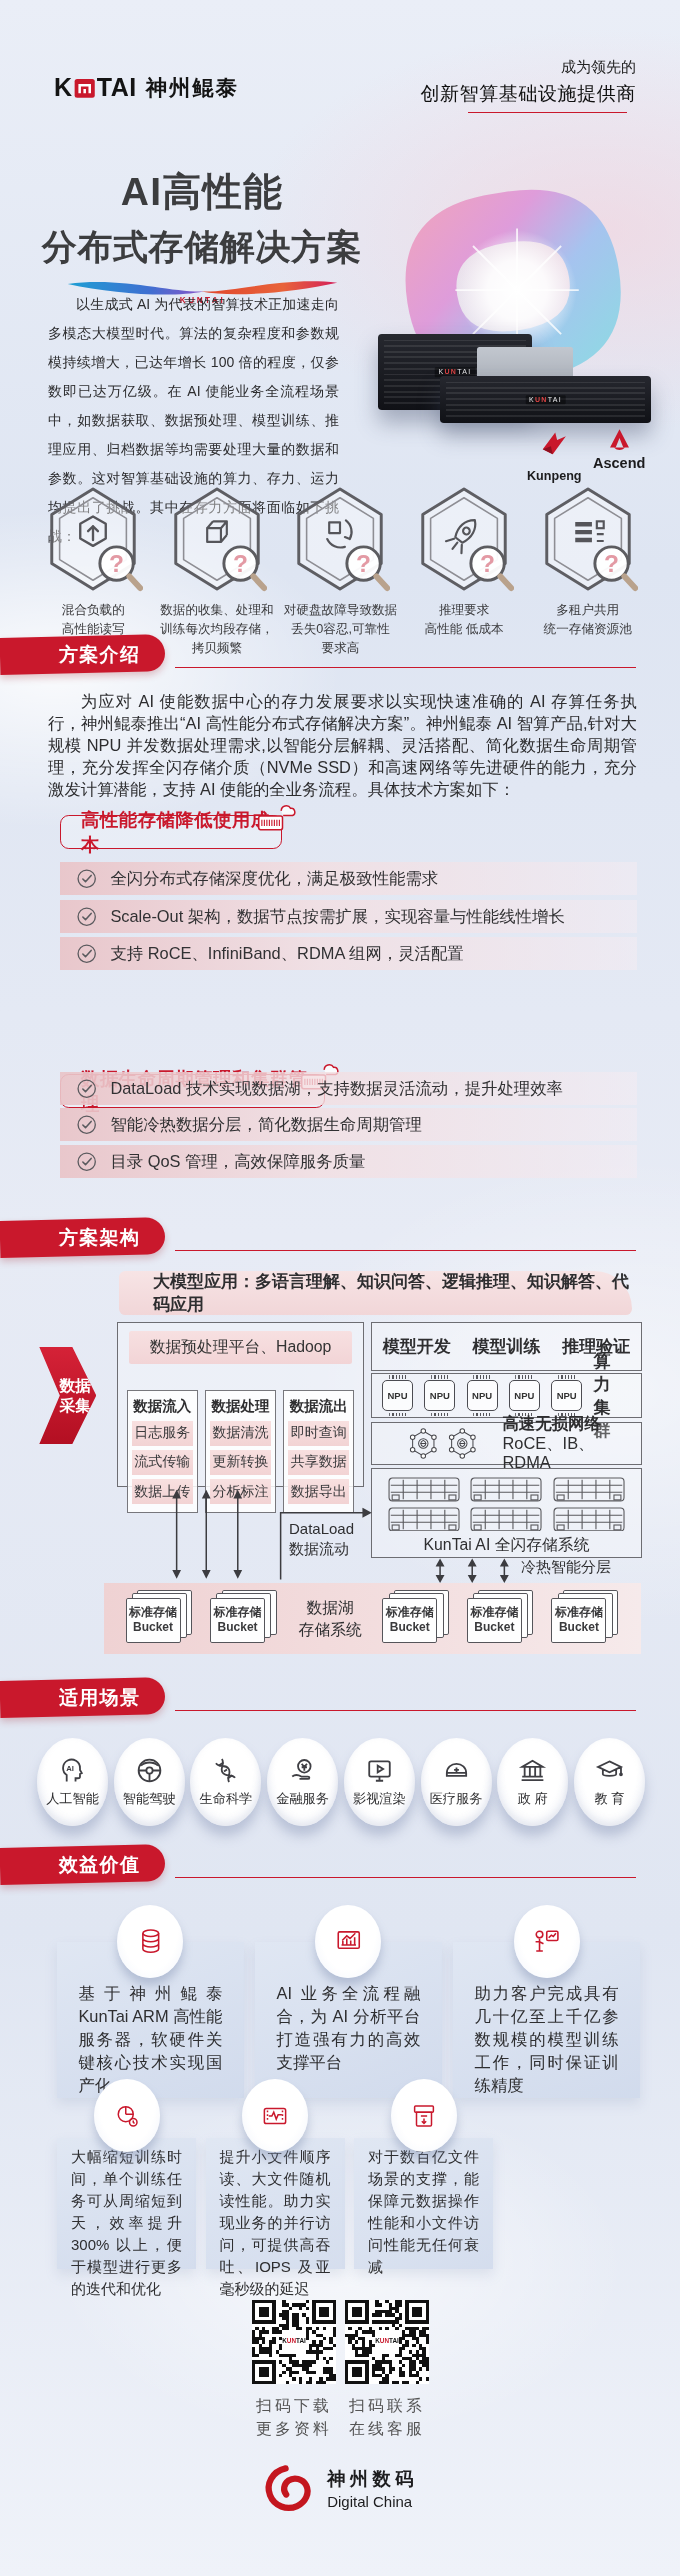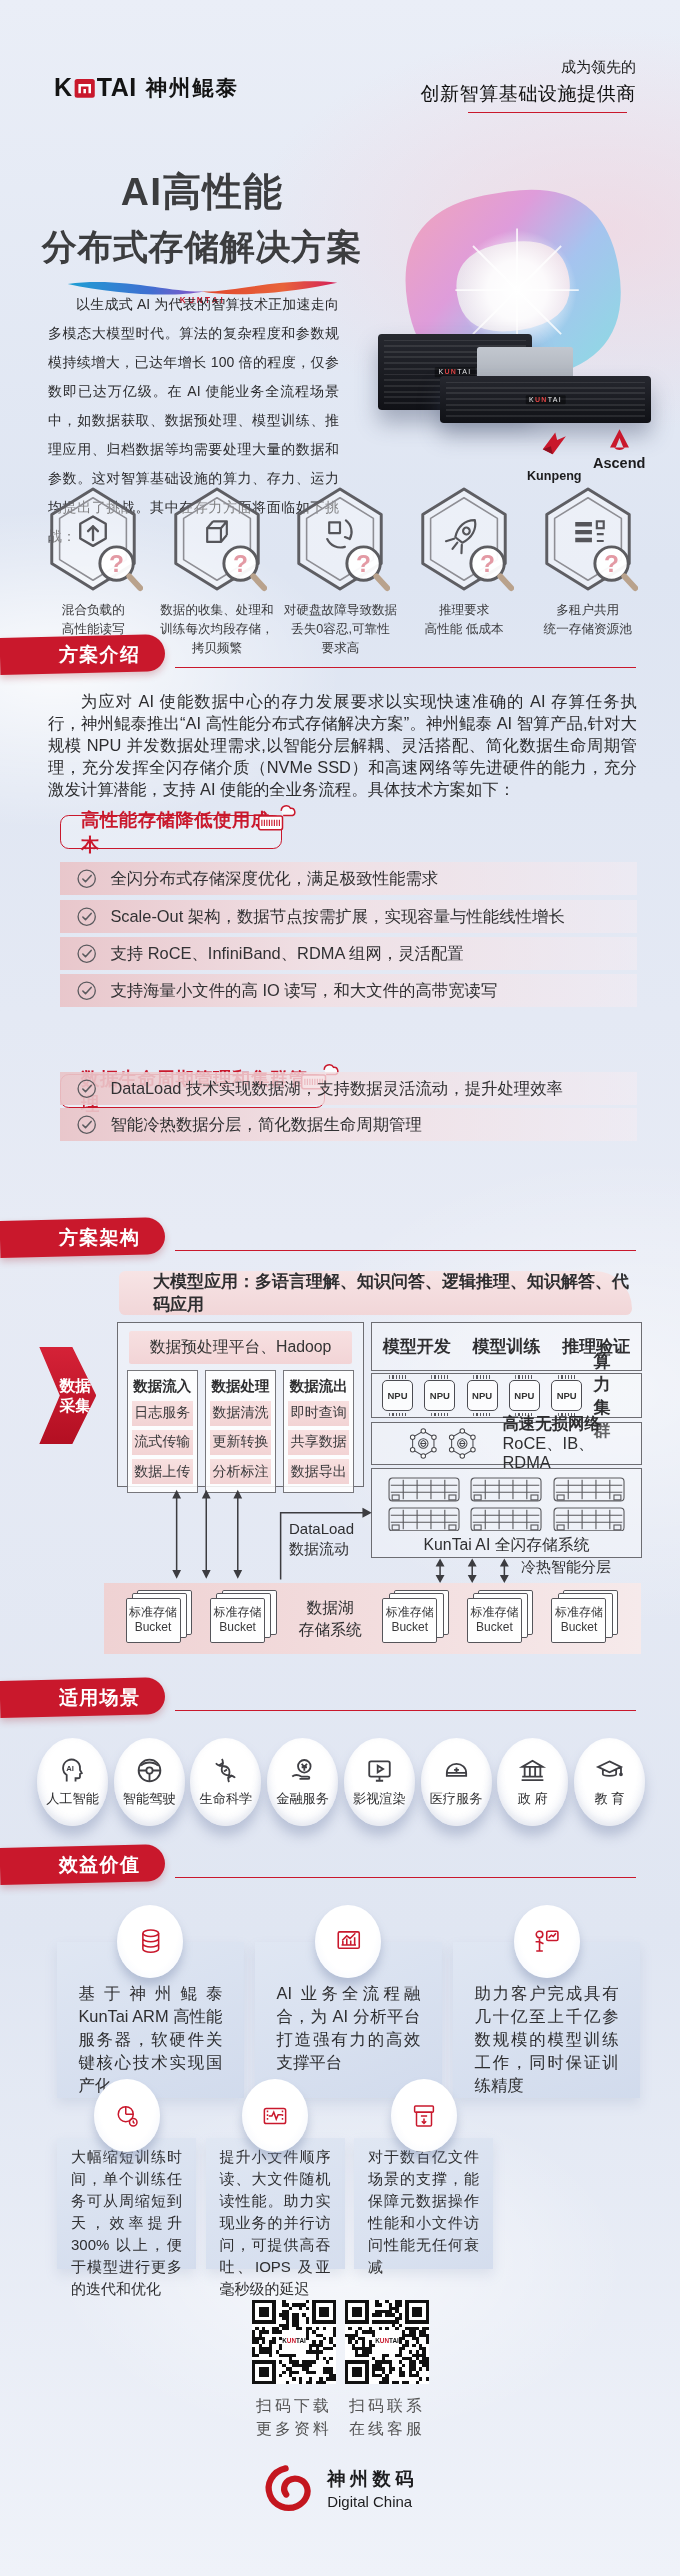--- a/index.html
+++ b/index.html
@@ -63,41 +63,41 @@
   .app-banner{left:81px;top:2.5px;width:513px;height:44px;background:linear-gradient(180deg,#f7e4e5,#f1d6d8);
     border-radius:6.3px 38px 6.3px 6.3px;display:flex;align-items:center;padding-left:34px;box-sizing:border-box;
     font-size:17px;font-weight:700;color:#2e2e30;}
   .chevron{left:1.3px;top:79px;width:57px;height:97px;background:linear-gradient(180deg,#d52237,#b30f22);
     clip-path:polygon(0 0,58% 0,100% 50%,58% 100%,0 100%,36% 50%);display:flex;align-items:center;justify-content:center;
     padding-left:15px;box-sizing:border-box;color:#fff;font-size:15.8px;font-weight:700;line-height:20px;}
   .lbox{left:79px;top:54px;width:247px;height:165px;border:1.3px solid #6d6d72;background:rgba(255,255,255,.28);box-sizing:border-box;}
   .pre-banner{margin:8.2px 11.3px 6.3px;height:33px;background:linear-gradient(180deg,#f7e0e1,#f2d4d6);
     display:flex;align-items:center;justify-content:center;font-size:15.8px;color:#333;border-radius:2.5px;}
   .cols{display:flex;gap:7.6px;padding:0 8.8px;}
-  .col{flex:1;border:1.3px solid #77777c;background:rgba(255,255,255,.85);padding:3.2px 3.8px;box-sizing:border-box;}
+  .col{flex:1;border:1.3px solid #77777c;background:rgba(255,255,255,.85);padding:3.2px 3.8px;box-sizing:border-box;margin-top:20px;}
   .col-t{font-size:14.5px;font-weight:700;color:#2f2f31;text-align:center;margin:1.9px 0 5px;}
   .cell{height:25px;margin-bottom:4.4px;background:linear-gradient(180deg,#f8e0e0,#f2d3d4);display:flex;align-items:center;justify-content:center;font-size:14px;color:#3a3a3c;}
   .rbox{left:333px;width:271px;border:1.3px solid #6d6d72;background:rgba(255,255,255,.25);box-sizing:border-box;display:flex;align-items:center;}
   .stage{flex:1;text-align:center;font-size:17px;font-weight:700;color:#2e2e30;}
   .chip{position:relative;width:29px;height:29px;border:1.6px solid #4c4c52;border-radius:5px;background:rgba(255,255,255,.75);
     display:flex;align-items:center;justify-content:center;font-size:9.5px;font-weight:700;color:#333;flex:0 0 auto;}
   .chip::before,.chip::after{content:"";position:absolute;left:50%;transform:translateX(-50%);width:17.7px;height:3.2px;
     background:repeating-linear-gradient(90deg,#55555a 0 1.3px,transparent 1.3px 3.2px);}
   .chip::before{top:-5.7px;} .chip::after{bottom:-5.7px;}
   .npu-lbl{margin-left:auto;font-size:17px;font-weight:700;color:#2e2e30;padding-right:6.3px;}
   .net-txt{margin-left:17.7px;line-height:19.5px;font-size:16.4px;color:#2e2e30;}
   .net-txt .b{font-weight:700;}
   .sto{flex-direction:column;justify-content:flex-start;}
   .racks{display:grid;grid-template-columns:repeat(3,1fr);gap:5px 10px;width:100%;padding:7.6px 16.4px 0;box-sizing:border-box;}
   .sto-lbl{font-size:15.8px;color:#2e2e30;margin-top:3.8px;}
   .dl-lbl{left:251px;top:251px;font-size:15px;line-height:20px;color:#2f2f31;}
   .tier{left:483px;top:290px;font-size:15px;color:#2f2f31;}
   .band{left:66px;top:315px;width:537px;height:71px;background:linear-gradient(90deg,#efd2d3,#f3dedf 55%,#f6eaeb);
     display:flex;align-items:center;justify-content:space-between;padding:0 19px;box-sizing:border-box;}
-  .bucket{position:relative;width:73px;height:58px;}
+  .bucket{position:relative;width:73px;height:58px;font-weight:bold;}
   .bucket .pg{position:absolute;width:55px;height:45px;border:1.3px solid #55555a;background:#fefefe;border-radius:1.9px;box-sizing:border-box;}
   .bucket .p3{left:14px;top:0;} .bucket .p2{left:8.8px;top:3.8px;}
   .bucket .p1{left:2.5px;top:8.2px;display:flex;flex-direction:column;align-items:center;justify-content:center;font-size:12px;line-height:15px;color:#3a3a3c;}
   .lake{width:76px;text-align:center;font-size:15.8px;line-height:21.4px;color:#2f2f31;}
 
   
   .scen-row{left:37px;top:1738px;width:608px;display:flex;justify-content:space-between;}
   .scen{width:71px;height:88px;border-radius:50%;background:radial-gradient(ellipse at 50% 30%,#ffffff 55%,#eef1f8);
     box-shadow:0 10px 11.3px rgba(120,135,170,.38), inset 0 -3.8px 7.6px rgba(170,180,205,.25);
     display:flex;flex-direction:column;align-items:center;justify-content:center;gap:5px;}
@@ -331,27 +331,20 @@
       </svg>
     <span>Scale-Out 架构，数据节点按需扩展，实现容量与性能线性增长</span>
   </div>
   <div class="abs chk" style="top:937px;">
     <svg width="21.4" height="21.4" viewBox="0 0 36 36">
         <circle cx="18" cy="18" r="14.5" fill="none" stroke="#5a5a5e" stroke-width="2.2"></circle>
         <path d="M11.5 18.5 l4.5 4.5 L25.5 12.5" fill="none" stroke="#5a5a5e" stroke-width="2.6" stroke-linecap="round" stroke-linejoin="round"></path>
       </svg>
     <span>支持 RoCE、InfiniBand、RDMA 组网，灵活配置</span>
   </div>
-  <div class="abs chk" style="top:974px;">
-    <svg width="21.4" height="21.4" viewBox="0 0 36 36">
-        <circle cx="18" cy="18" r="14.5" fill="none" stroke="#5a5a5e" stroke-width="2.2"></circle>
-        <path d="M11.5 18.5 l4.5 4.5 L25.5 12.5" fill="none" stroke="#5a5a5e" stroke-width="2.6" stroke-linecap="round" stroke-linejoin="round"></path>
-      </svg>
-    <span>支持海量小文件的高 IO 读写，和大文件的高带宽读写</span>
-  </div>
 
   <div class="abs subhead" style="top:1074px;width:265px;">
     <span>数据生命周期管理和集群管理</span>
     <svg class="sh-icon" width="45" height="39" viewBox="0 0 72 62" fill="none" stroke="#c9182c" stroke-width="2.4">
       <path d="M42 22 a8 8 0 0 1 15 -4 a6 6 0 0 1 3 11.5 h-15" fill="rgba(255,255,255,.8)"></path>
       <rect x="6" y="30" width="38" height="22" rx="3" fill="#fff"></rect>
       <path d="M11 36 v10 M15 36 v10 M19 36 v10 M23 36 v10 M27 36 v10 M31 36 v10 M35 36 v10 M39 36 v10" stroke-width="1.8"></path>
     </svg>
   </div>
   <div class="abs chk" style="top:1072px;">
@@ -360,20 +353,27 @@
         <path d="M11.5 18.5 l4.5 4.5 L25.5 12.5" fill="none" stroke="#5a5a5e" stroke-width="2.6" stroke-linecap="round" stroke-linejoin="round"></path>
       </svg>
     <span>DataLoad 技术实现数据湖，支持数据灵活流动，提升处理效率</span>
   </div>
   <div class="abs chk" style="top:1108px;">
     <svg width="21.4" height="21.4" viewBox="0 0 36 36">
         <circle cx="18" cy="18" r="14.5" fill="none" stroke="#5a5a5e" stroke-width="2.2"></circle>
         <path d="M11.5 18.5 l4.5 4.5 L25.5 12.5" fill="none" stroke="#5a5a5e" stroke-width="2.6" stroke-linecap="round" stroke-linejoin="round"></path>
       </svg>
     <span>智能冷热数据分层，简化数据生命周期管理</span>
+  </div>
+  <div class="abs chk" style="top:1145px;">
+    <svg width="21.4" height="21.4" viewBox="0 0 36 36">
+        <circle cx="18" cy="18" r="14.5" fill="none" stroke="#5a5a5e" stroke-width="2.2"></circle>
+        <path d="M11.5 18.5 l4.5 4.5 L25.5 12.5" fill="none" stroke="#5a5a5e" stroke-width="2.6" stroke-linecap="round" stroke-linejoin="round"></path>
+      </svg>
+    <span>目录 QoS 管理，高效保障服务质量</span>
   </div>
 
   <div class="abs sec-badge" style="top:1221px;">
       <span>方案架构</span>
     </div>
   <div class="abs sec-line" style="top:1250px;"></div>
 
   <div class="abs diagram">
     <div class="abs app-banner">大模型应用：多语言理解、知识问答、逻辑推理、知识解答、代码应用</div>
     <div class="abs chevron pre">数据

